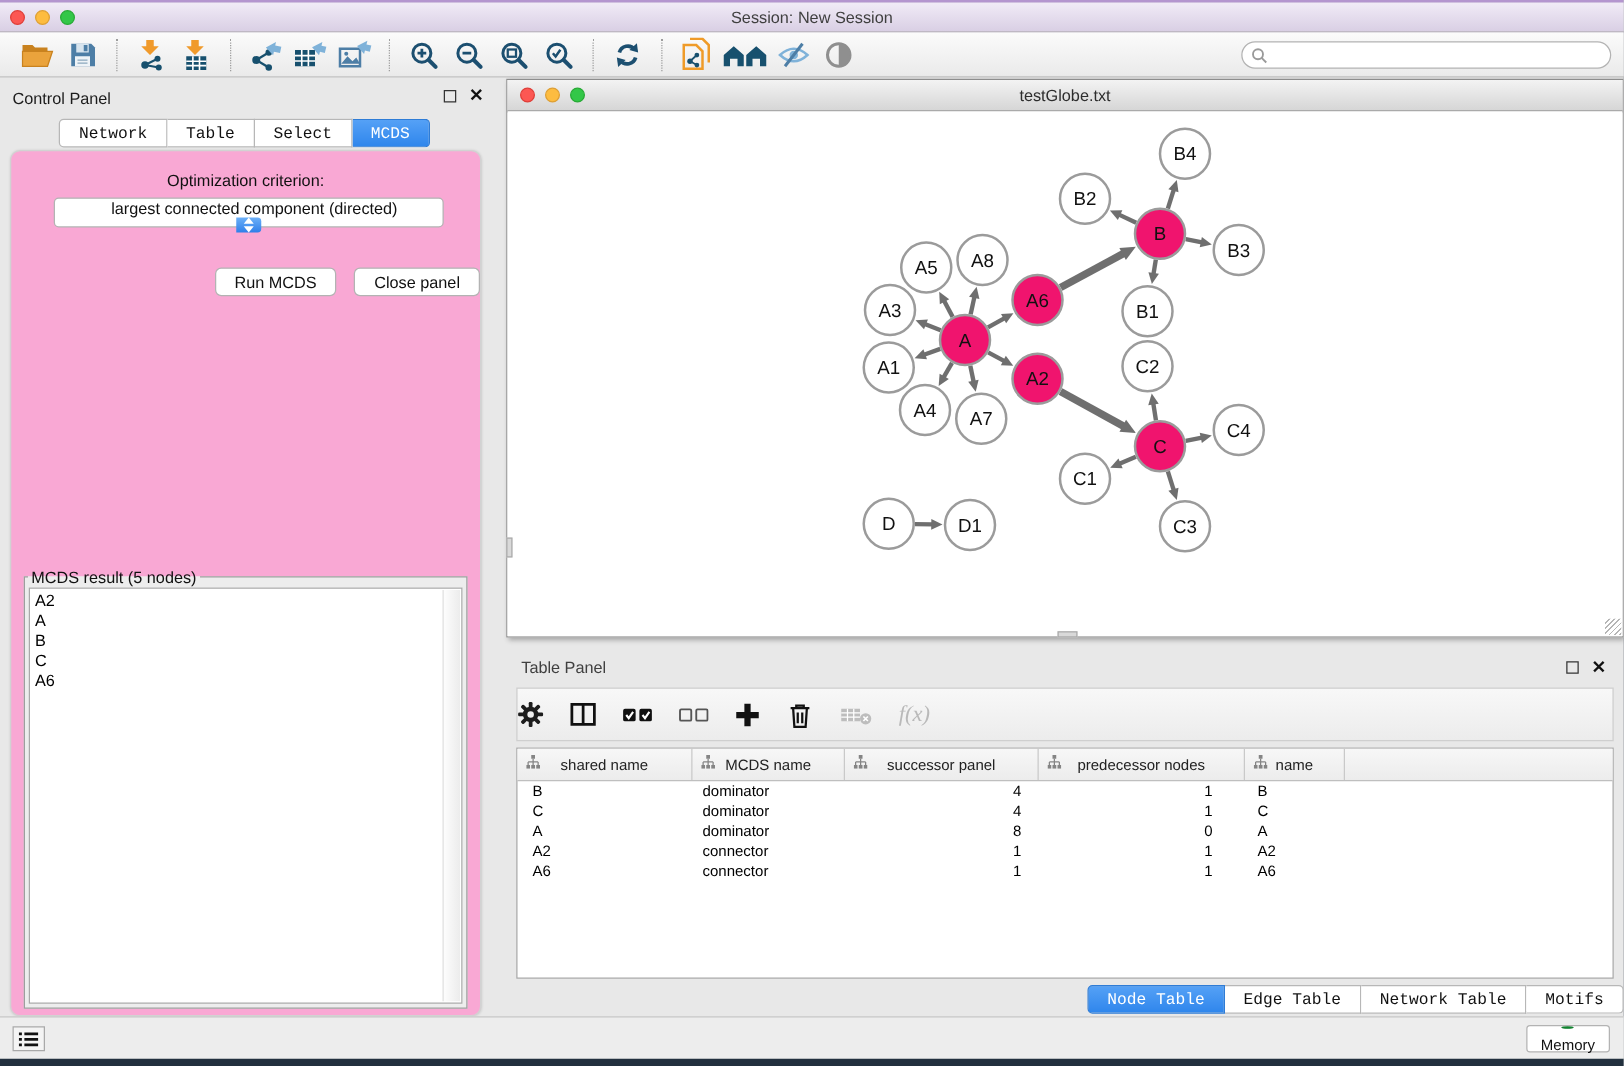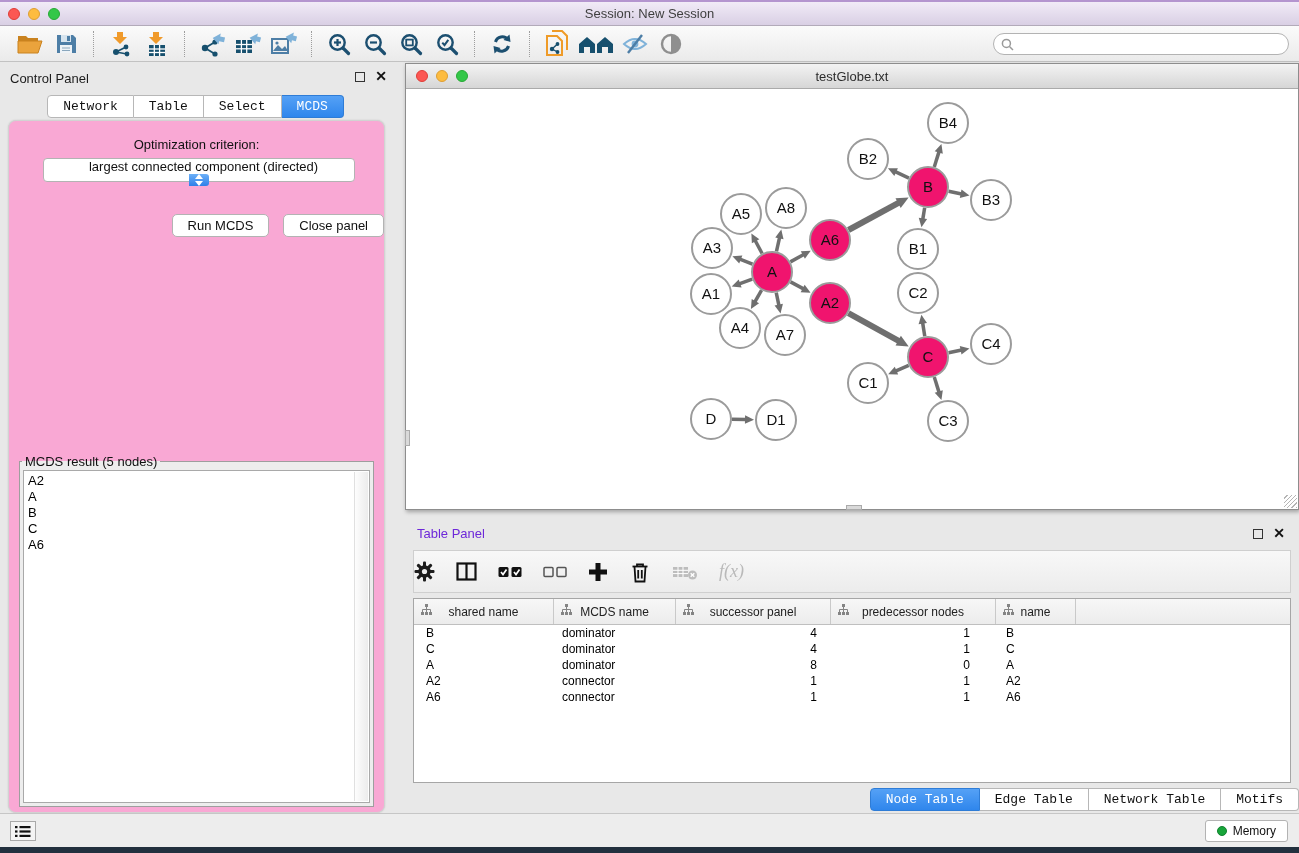--- a/index.html
+++ b/index.html
@@ -67,42 +67,42 @@
     background:linear-gradient(#f3f3f3,#d6d6d6); border-bottom:1px solid #aaa; }
   .net-title { position:absolute; left:0; right:0; top:5px; text-align:center; font-size:13px; color:#2d2d2d; }
   .net-content { position:absolute; left:0; right:0; top:26px; bottom:0; background:#fff; }
   .grip-corner { position:absolute; right:1px; bottom:1px; width:13px; height:13px;
     background:repeating-linear-gradient(135deg,transparent 0 2px,#b5b5b5 2px 3px); }
   .grip-left { position:absolute; left:-1px; top:366px; width:5px; height:16px; background:#d9d9d9; border:1px solid #ababab; }
   .grip-bottom { position:absolute; left:440px; bottom:-1px; width:16px; height:5px; background:#d9d9d9; border:1px solid #ababab; }
 
   
   .tp { position:absolute; left:399px; top:520px; right:0px; height:293px; }
-  .tp-title { position:absolute; left:18px; top:6px; font-size:13px; color:#6d28d9; }
+  .tp-title { position:absolute; left:18px; top:6px; font-size:13px; color:#404040; }
   .tp .win-float { right:36px; } .tp .win-close { right:14px; }
   .tp-toolbar { position:absolute; left:14px; right:8px; top:30px; height:43px;
     background:linear-gradient(#f8f8f8,#ececec); border:1px solid #cfcfcf;
     display:flex; align-items:center; gap:21px; }
   .tp-toolbar .ticon { display:flex; align-items:center; justify-content:center; cursor:default; }
   .fx { font-family:"Liberation Serif", serif; font-style:italic; font-size:18px; color:#b9b9b9; }
   .tp-table { position:absolute; left:14px; right:8px; top:78px; bottom:30px; background:#fff; border:1px solid #a6a6a6; }
   .tbl-head { display:flex; height:26px; background:linear-gradient(#f7f7f7,#ececec); border-bottom:1px solid #bfbfbf; }
   .th { position:relative; display:flex; align-items:center; justify-content:center;
     font-size:12px; color:#222; border-right:1px solid #c9c9c9; }
   .th .colicon { position:absolute; left:7px; top:5px; }
   .tr { display:flex; height:16px; align-items:center; font-size:12px; color:#000; }
   .td { overflow:hidden; white-space:nowrap; }
   .tp-tabs { position:absolute; left:0; right:0; top:268px; display:flex; justify-content:flex-end; }
 
   
   .statusbar { position:absolute; left:0; right:0; top:813px; height:34px; background:#ededed; border-top:1px solid #c6c6c6; }
   .list-btn { position:absolute; left:10px; top:7px; width:26px; height:20px; background:#f4f4f4;
     border:1px solid #a9a9a9; display:flex; align-items:center; justify-content:center; }
   .memory-btn { position:absolute; right:11px; top:6px; height:22px; background:#fff; border:1px solid #b3b3b3;
-    border-radius:3px; display:flex; align-items:center; gap:6px; padding:0 11px; font-size:12px; color:#111; }
+    border-radius:3px; display:flex; align-items:center; gap:6px; padding:0 11px; font-size:12px; color:#111;flex-direction:column; }
   .mem-dot { width:10px; height:10px; border-radius:50%; background:#18a53a; border:1px solid #128230; }
   .desktop-strip { position:absolute; left:0; bottom:0; right:0; height:6px; background:#22303e; }
 </style>
 </head>
 <body>
 
 <div class="screen">
 
   <div class="titlebar">
     <div class="lights">

